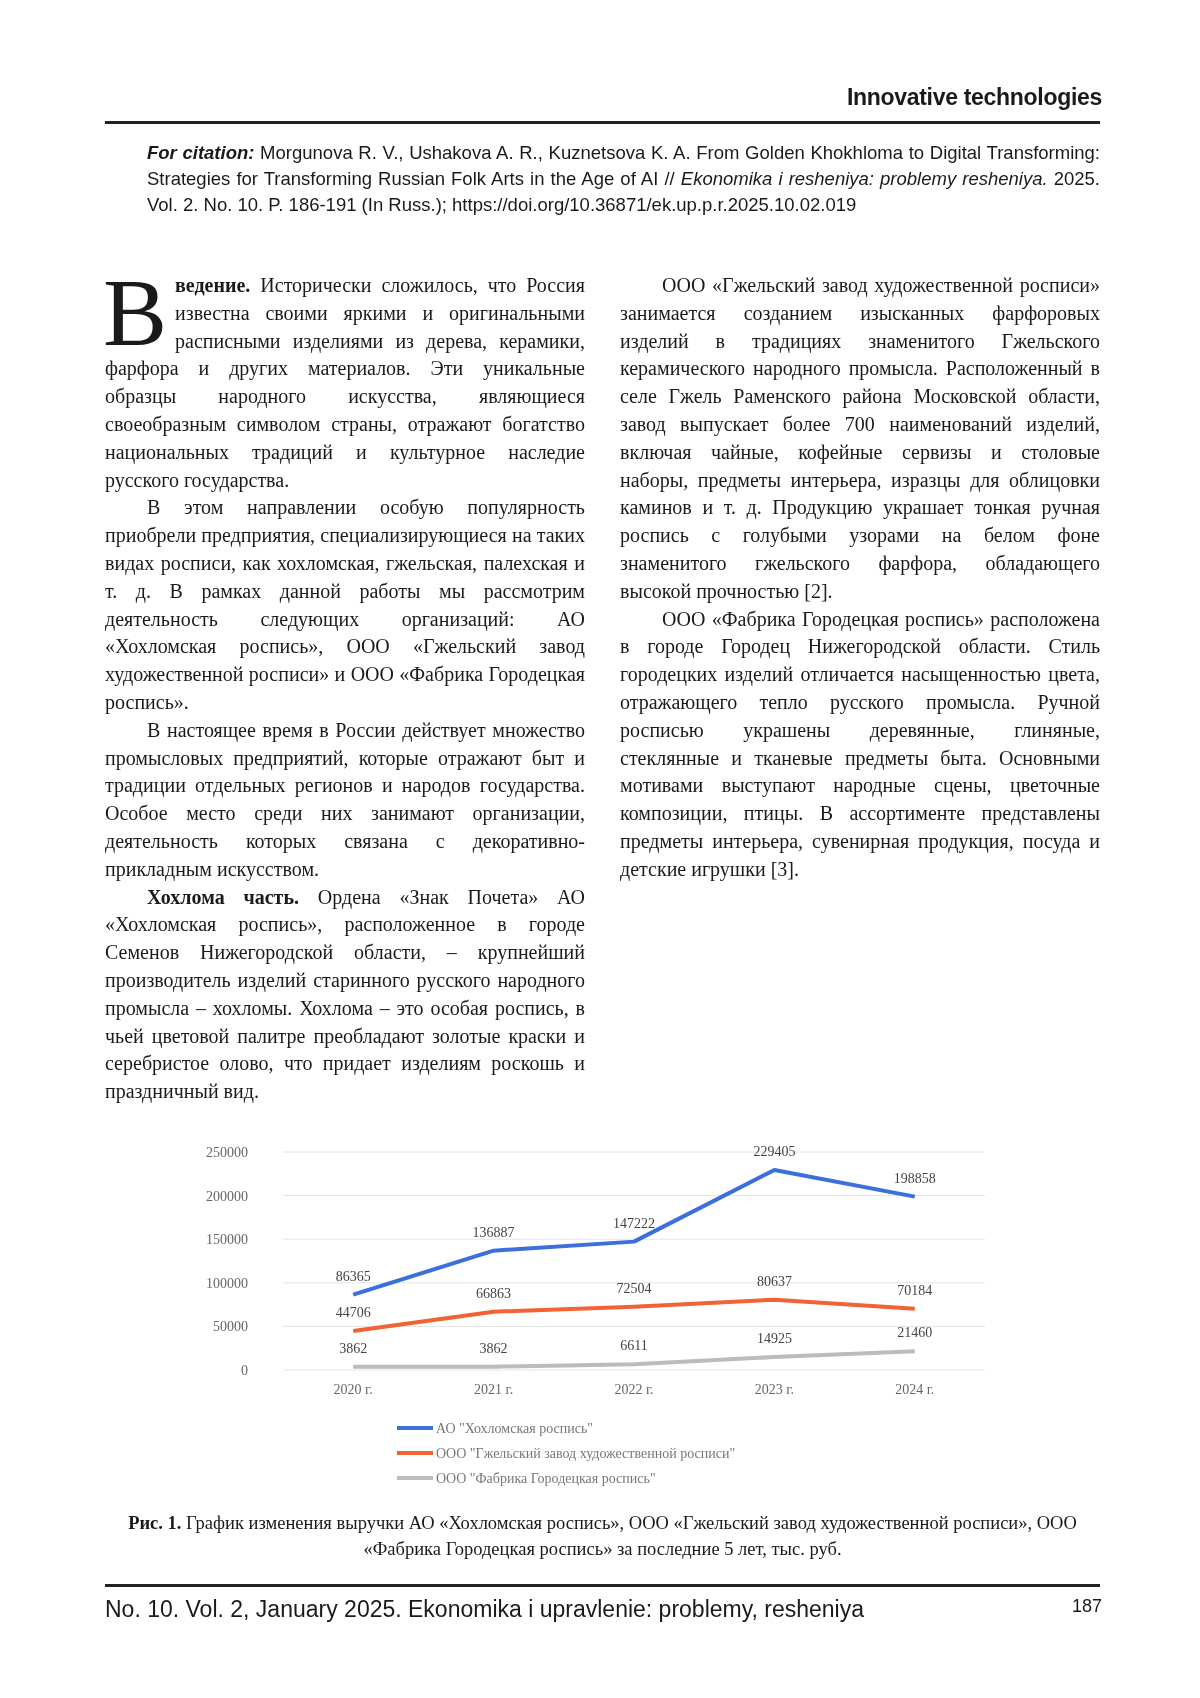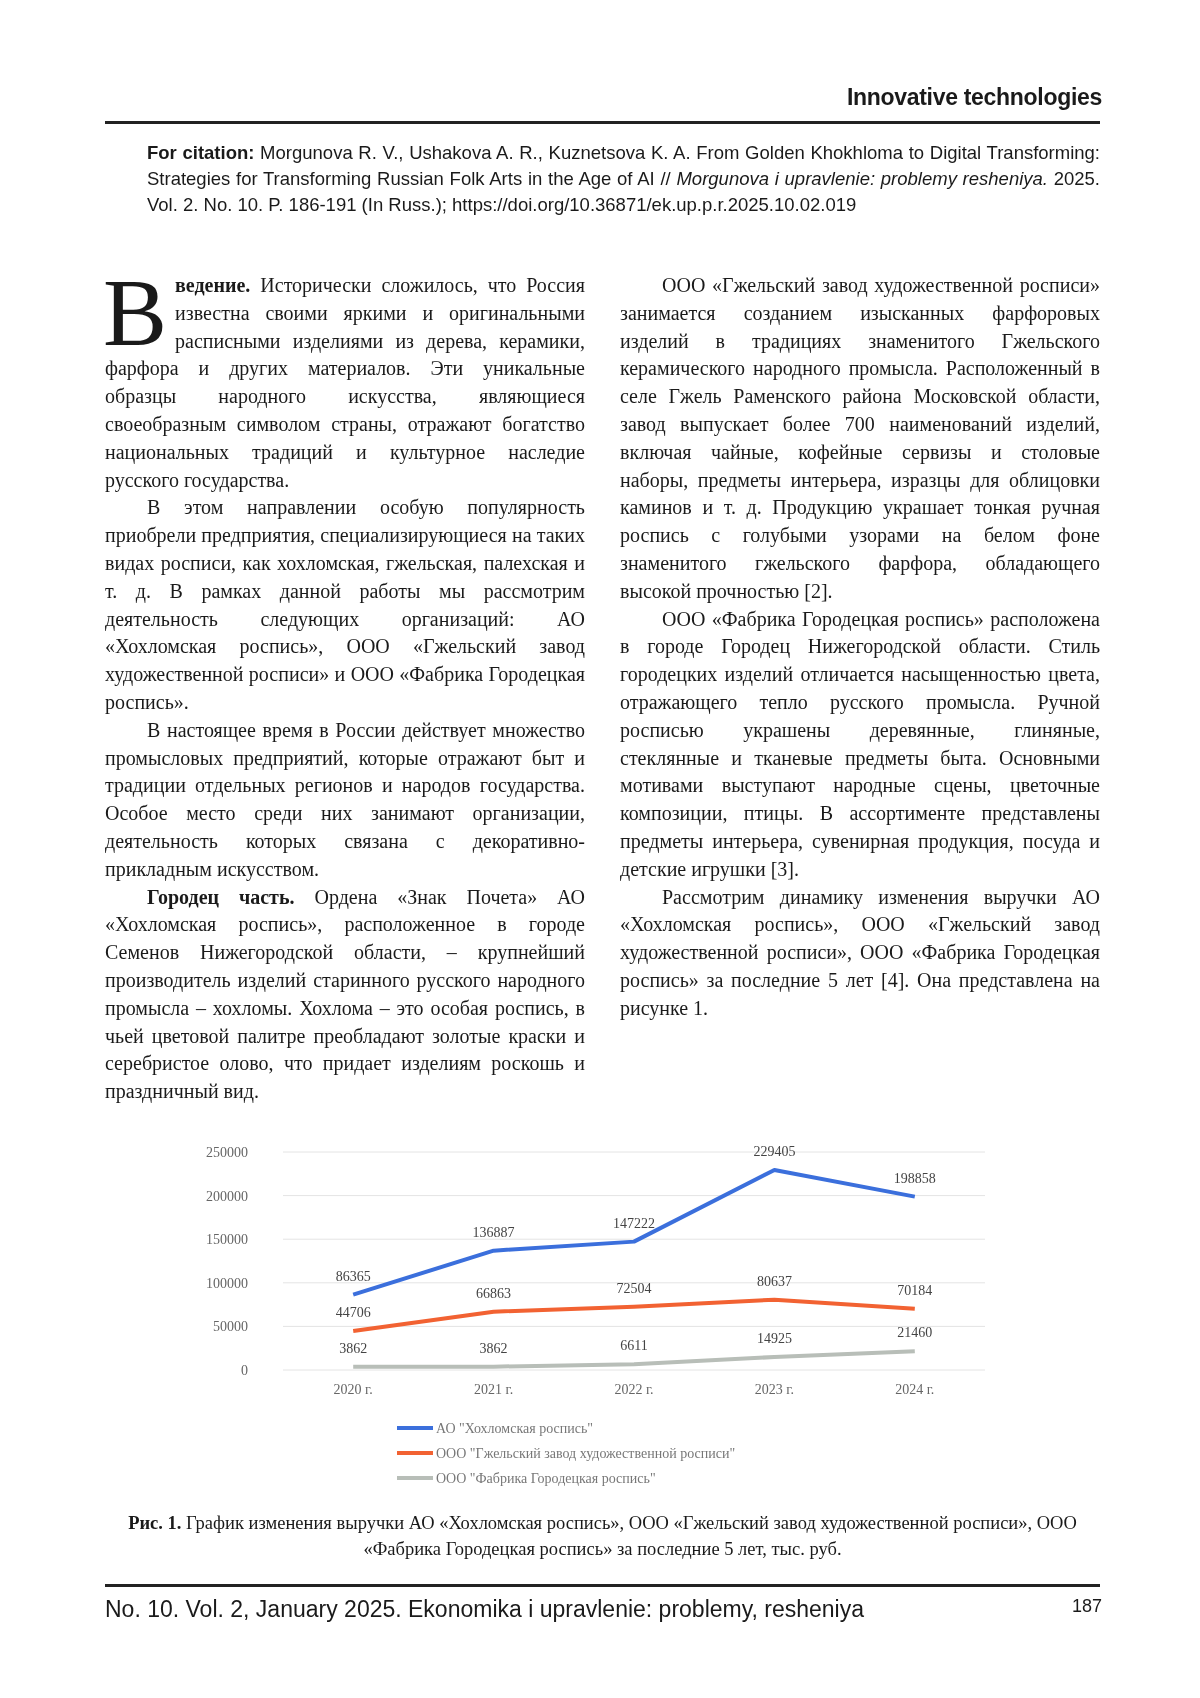--- a/index.html
+++ b/index.html
@@ -1,20 +1,20 @@
 <!DOCTYPE html>
 <html><head>
 <meta charset="utf-8">
 <style>
   html, body { margin: 0; padding: 0; background: #ffffff; }
   body { width: 1200px; height: 1698px; position: relative; overflow: hidden; color: #1a1a1a; }
   .header-title { position: absolute; right: 98px; top: 84px; font-family: "Liberation Sans", sans-serif; font-weight: bold; font-size: 23px; letter-spacing: -0.3px; }
   .rule { position: absolute; left: 105px; width: 995px; height: 3px; background: #222; }
   .citation { position: absolute; left: 147px; top: 140px; width: 953px; font-family: "Liberation Sans", sans-serif; font-size: 18.5px; line-height: 26px; text-align: justify; }
-  .citation b { font-weight: bold; }
+  .citation b { font-weight: bold; font-style: italic; }
   .citation i { font-style: italic; }
   .col { position: absolute; top: 272px; width: 480px; font-family: "Liberation Serif", serif; font-size: 20px; line-height: 27.8px; text-align: justify; hyphens: manual; }
   .col.left { left: 105px; }
   .col.right { left: 620px; }
   .col p { margin: 0; text-indent: 42px; }
   .col p.noindent { text-indent: 0; }
   .dropcap { float: left; font-family: "Liberation Serif", serif; font-size: 96px; line-height: 74px; margin: 4px 8px 0 -2px; font-weight: normal; }
   .col b { font-weight: bold; }
   .chart { position: absolute; left: 190px; top: 1130px; width: 820px; height: 370px; }
   .caption { position: absolute; left: 105px; top: 1510px; width: 995px; text-align: center; font-family: "Liberation Serif", serif; font-size: 18.5px; line-height: 26px; }
@@ -23,36 +23,35 @@
   .footer-right { position: absolute; right: 98px; top: 1596px; font-family: "Liberation Sans", sans-serif; font-size: 18px; }
   svg text { font-family: "Liberation Serif", serif; }
 </style>
 </head>
 <body>
 
 <div class="header-title">Innovative technologies</div>
 <div class="rule" style="top:121px;"></div>
 
 <div class="citation">
-  <b>For citation:</b><span> Morgunova R. V., Ushakova A. R., Kuznetsova K. A. From Golden Khokhloma to Digital Transforming: Strategies for Transforming Russian Folk Arts in the Age of AI // </span><i>Morgunova i upravlenie: problemy resheniya.</i><span> 2025. Vol. 2. No. 10. P. 186-191 (In Russ.); https://doi.org/10.36871/ek.up.p.r.2025.10.02.019</span>
+  <b>For citation:</b><span> Morgunova R. V., Ushakova A. R., Kuznetsova K. A. From Golden Khokhloma to Digital Transforming: Strategies for Transforming Russian Folk Arts in the Age of AI // </span><i>Ekonomika i resheniya: problemy resheniya.</i><span> 2025. Vol. 2. No. 10. P. 186-191 (In Russ.); https://doi.org/10.36871/ek.up.p.r.2025.10.02.019</span>
 </div>
 
 <div class="col left">
   <p class="noindent">
     <span class="dropcap">В</span><b>ведение.</b><span> Исторически сложилось, что Россия известна своими яркими и оригинальными расписными изделиями из дерева, керамики, фарфора и других материалов. Эти уникальные образцы народного искусства, являющиеся своеобразным символом страны, отражают богатство национальных традиций и культурное наследие русского государства.</span>
   </p>
   <p>В этом направлении особую популярность приобрели предприятия, специализирующиеся на таких видах росписи, как хохломская, гжельская, палехская и т. д. В рамках данной работы мы рассмотрим деятельность следующих организаций: АО «Хохломская роспись», ООО «Гжельский завод художественной росписи» и ООО «Фабрика Городецкая роспись».</p>
   <p>В настоящее время в России действует множество промысловых предприятий, которые отражают быт и традиции отдельных регионов и народов государства. Особое место среди них занимают организации, деятельность которых связана с декоративно-прикладным искусством.</p>
-  <p><b>Городец часть.</b><span> Ордена «Знак Почета» АО «Хохломская роспись», расположенное в городе Семенов Нижегородской области, – крупнейший производитель изделий старинного русского народного промысла – хохломы. Хохлома – это особая роспись, в чьей цветовой палитре преобладают золотые краски и серебристое олово, что придает изделиям роскошь и праздничный вид.</span></p>
+  <p><b>Хохлома часть.</b><span> Ордена «Знак Почета» АО «Хохломская роспись», расположенное в городе Семенов Нижегородской области, – крупнейший производитель изделий старинного русского народного промысла – хохломы. Хохлома – это особая роспись, в чьей цветовой палитре преобладают золотые краски и серебристое олово, что придает изделиям роскошь и праздничный вид.</span></p>
 </div>
 
 <div class="col right">
   <p>ООО «Гжельский завод художественной росписи» занимается созданием изысканных фарфоровых изделий в традициях знаменитого Гжельского керамического народного промысла. Расположенный в селе Гжель Раменского района Московской области, завод выпускает более 700 наименований изделий, включая чайные, кофейные сервизы и столовые наборы, предметы интерьера, изразцы для облицовки каминов и т. д. Продукцию украшает тонкая ручная роспись с голубыми узорами на белом фоне знаменитого гжельского фарфора, обладающего высокой прочностью [2].</p>
   <p>ООО «Фабрика Городецкая роспись» расположена в городе Городец Нижегородской области. Стиль городецких изделий отличается насыщенностью цвета, отражающего тепло русского промысла. Ручной росписью украшены деревянные, глиняные, стеклянные и тканевые предметы быта. Основными мотивами выступают народные сцены, цветочные композиции, птицы. В ассортименте представлены предметы интерьера, сувенирная продукция, посуда и детские игрушки [3].</p>
-  <p>Рассмотрим динамику изменения выручки АО «Хохломская роспись», ООО «Гжельский завод художественной росписи», ООО «Фабрика Городецкая роспись» за последние 5 лет [4]. Она представлена на рисунке 1.</p>
 </div>
 
 <svg class="chart" viewBox="0 0 820 370" width="820" height="370">
   <g id="grid">
       <line x1="93" x2="795" y1="240" y2="240" stroke="#e4e4e4" stroke-width="1"></line>
       <line x1="93" x2="795" y1="196.4" y2="196.4" stroke="#e4e4e4" stroke-width="1"></line>
       <line x1="93" x2="795" y1="152.8" y2="152.8" stroke="#e4e4e4" stroke-width="1"></line>
       <line x1="93" x2="795" y1="109.20000000000002" y2="109.20000000000002" stroke="#e4e4e4" stroke-width="1"></line>
       <line x1="93" x2="795" y1="65.6" y2="65.6" stroke="#e4e4e4" stroke-width="1"></line>
       <line x1="93" x2="795" y1="22" y2="22" stroke="#e4e4e4" stroke-width="1"></line>

